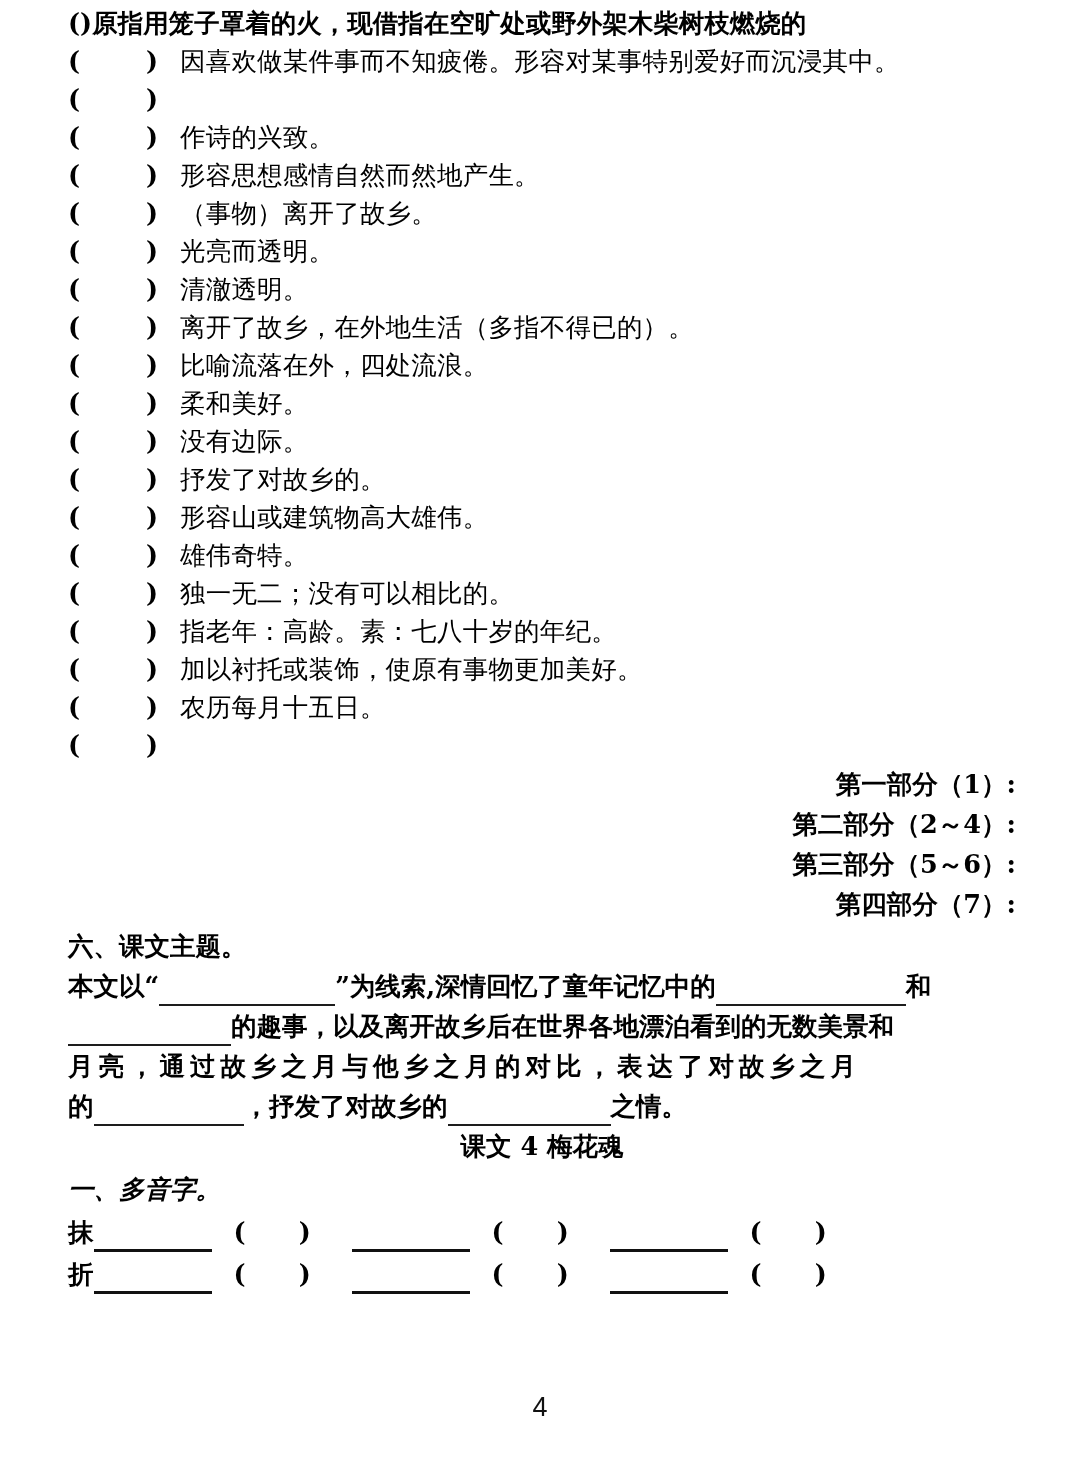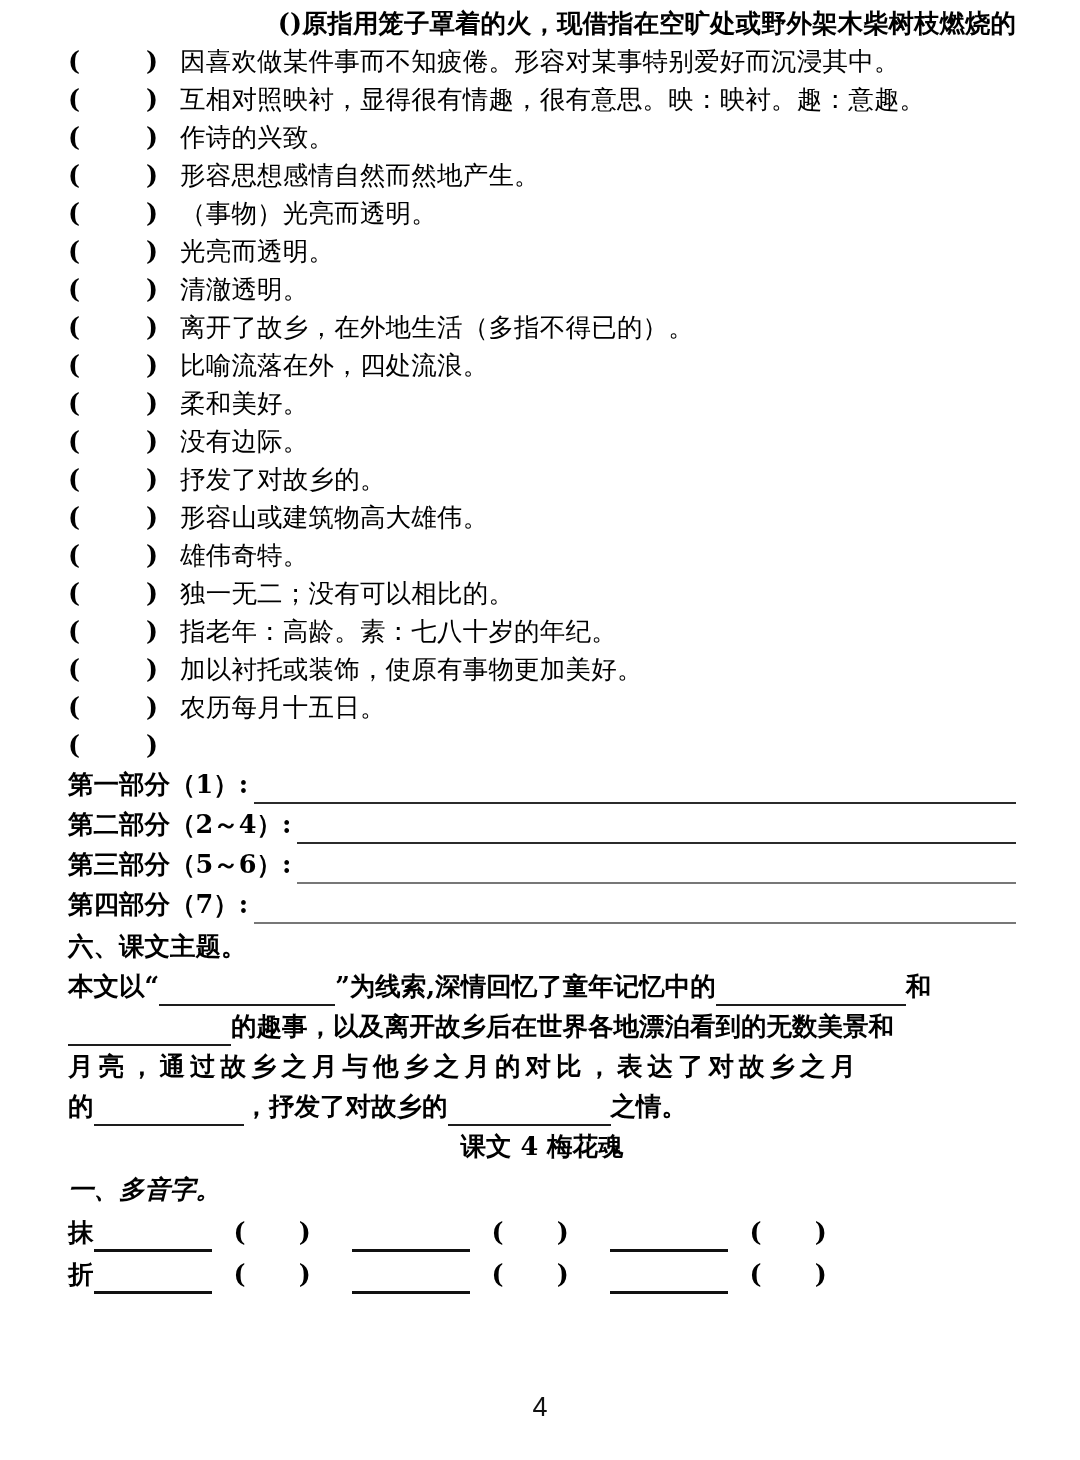--- a/index.html
+++ b/index.html
@@ -55,39 +55,40 @@
     word-break: break-all;
   }
 
   
   .def-first {
     font-size: 25.5px;
     line-height: 38px;
     font-weight: 700;
     text-indent: 0;
   }
-  .def-first .l1 { display:block;text-align:right; }
+  .def-first .l1 { display:block; }
   .def-first .l2 { display:block; }
 
   
   .sec-head {
     font-size: 25.5px;
     line-height: 40px;
     font-weight: 700;
     margin-top: 2px;
   }
 
   
   .part-row {
     display: flex;
     align-items: flex-end;
     font-size: 25.5px;
     line-height: 40px;
     font-weight: 700;
     height: 40px;
+    flex-direction: column;
   }
   .part-row .plabel {
     white-space: nowrap;
     flex: 0 0 auto;
   }
   .part-row .pline {
     flex: 1 1 auto;
     border-bottom: 2px solid #2b2b2b;
     height: 31px;
     margin-left: 6px;
@@ -177,36 +178,35 @@
         </span>
       </div>
 
       <div class="def-row">
         <span class="brk"><span class="p-open">(</span><span>)</span></span>
         <span class="meaning">因喜欢做某件事而不知疲倦。形容对某事特别爱好而沉浸其中。</span>
       </div>
 
       <div class="def-row">
         <span class="brk"><span class="p-open">(</span><span>)</span></span>
-        <span class="meaning">互相对照映衬，显得很有情趣，很有意思。映：映衬。趣：意趣。</span>
       </div>
 
       <div class="def-row">
         <span class="brk"><span class="p-open">(</span><span>)</span></span>
         <span class="meaning">作诗的兴致。</span>
       </div>
 
       <div class="def-row">
         <span class="brk"><span class="p-open">(</span><span>)</span></span>
         <span class="meaning">形容思想感情自然而然地产生。</span>
       </div>
 
       <div class="def-row">
         <span class="brk"><span class="p-open">(</span><span>)</span></span>
-        <span class="meaning">（事物）光亮而透明。</span>
+        <span class="meaning">（事物）离开了故乡。</span>
       </div>
 
       <div class="def-row">
         <span class="brk"><span class="p-open">(</span><span>)</span></span>
         <span class="meaning">光亮而透明。</span>
       </div>
 
       <div class="def-row">
         <span class="brk"><span class="p-open">(</span><span>)</span></span>
         <span class="meaning">清澈透明。</span>

